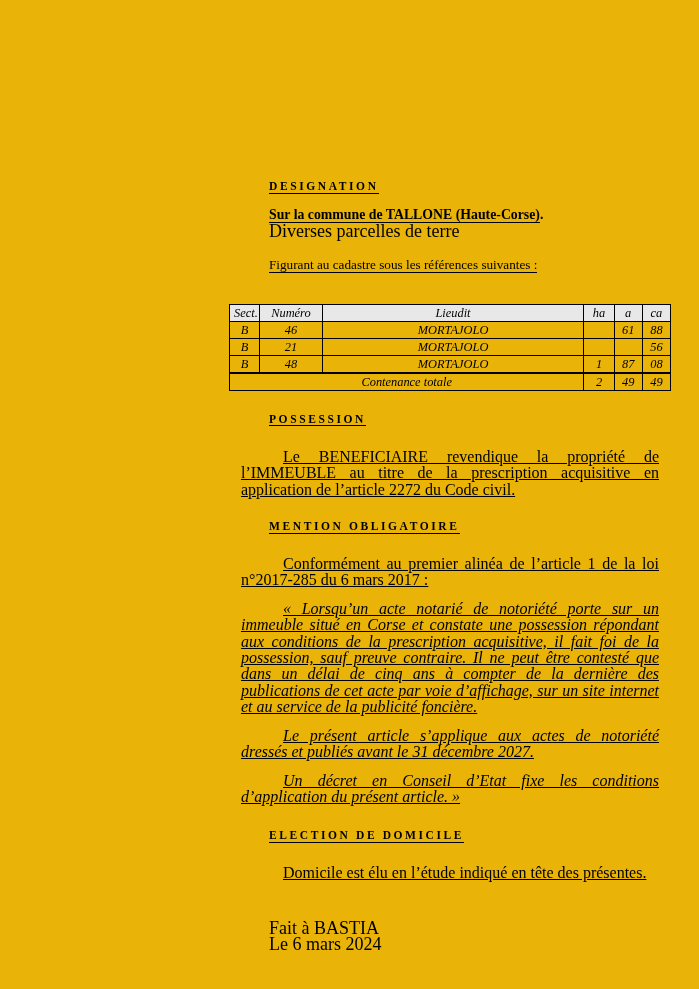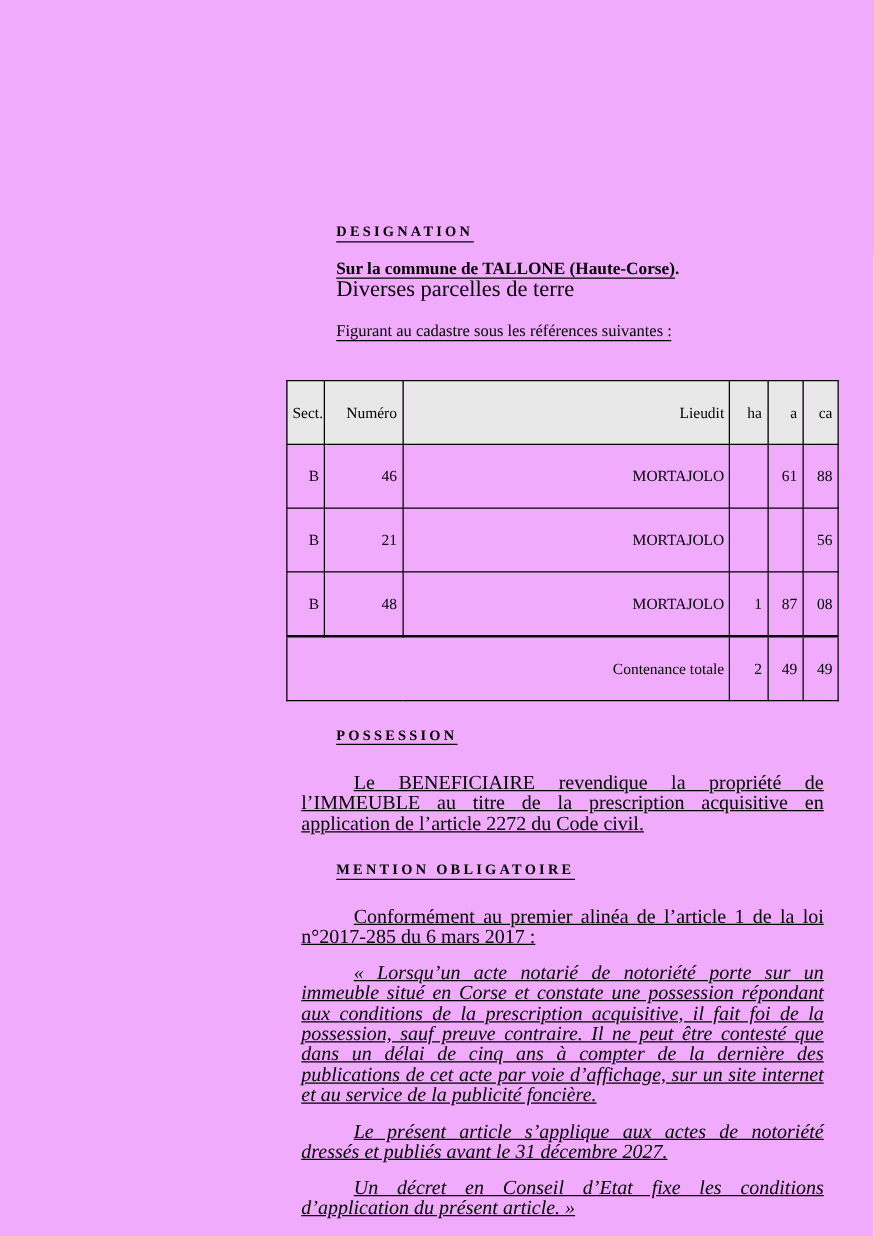--- a/index.html
+++ b/index.html
@@ -8,21 +8,21 @@
     background: #ffffff;
   }
   body {
     font-family: "Liberation Serif", "DejaVu Serif", serif;
     color: #000000;
   }
   .page {
     position: relative;
     width: 699px;
     height: 989px;
-    background: #f0abfc;
+    background: #eab308;
     overflow: hidden;
     box-sizing: border-box;
   }
   .content {
     position: absolute;
     left: 229px;
     top: 180px;
     width: 442px;
   }
 
@@ -92,28 +92,29 @@
   
   .cadastre-table {
     border-collapse: collapse;
     width: 442px;
     font-size: 12.4px;
     table-layout: fixed;
   }
   .cadastre-table td,
   .cadastre-table th {
     border: 1px solid #000000;
-    padding: 18px 4px;
+    padding: 1px 4px;
     height: 14px;
     font-weight: normal;
-    text-align: right;
+    text-align: center;
     vertical-align: middle;
     line-height: 14px;
     overflow: hidden;
     white-space: nowrap;
+    font-style: italic;
   }
   .cadastre-table thead th {
     background: #e8e8e8;
   }
   .col-sect   { width: 30px; }
   .col-numero { width: 62px; }
   .col-lieudit{ width: 260px; }
   .col-ha     { width: 30px; }
   .col-a      { width: 28px; }
   .col-ca     { width: 28px; }
@@ -219,20 +220,21 @@
     <p class="para para-italic">Le présent article s’applique aux actes de notoriété dressés et publiés avant le 31 décembre 2027.</p>
 
     <p class="para para-italic">Un décret en Conseil d’Etat fixe les conditions d’application du présent article. »</p>
 
     <div class="sp-12"></div>
 
     <div class="section-heading"><span class="hx">ELECTION DE DOMICILE</span></div>
 
     <div class="sp-6"></div>
 
+    <p class="para">Domicile est élu en l’étude indiqué en tête des présentes.</p>
 
     <div class="sp-26"></div>
 
     <div class="plain-line">Fait à BASTIA</div>
     <div class="plain-line">Le 6 mars 2024</div>
 
   </div>
 </div>
 
 </body></html>

